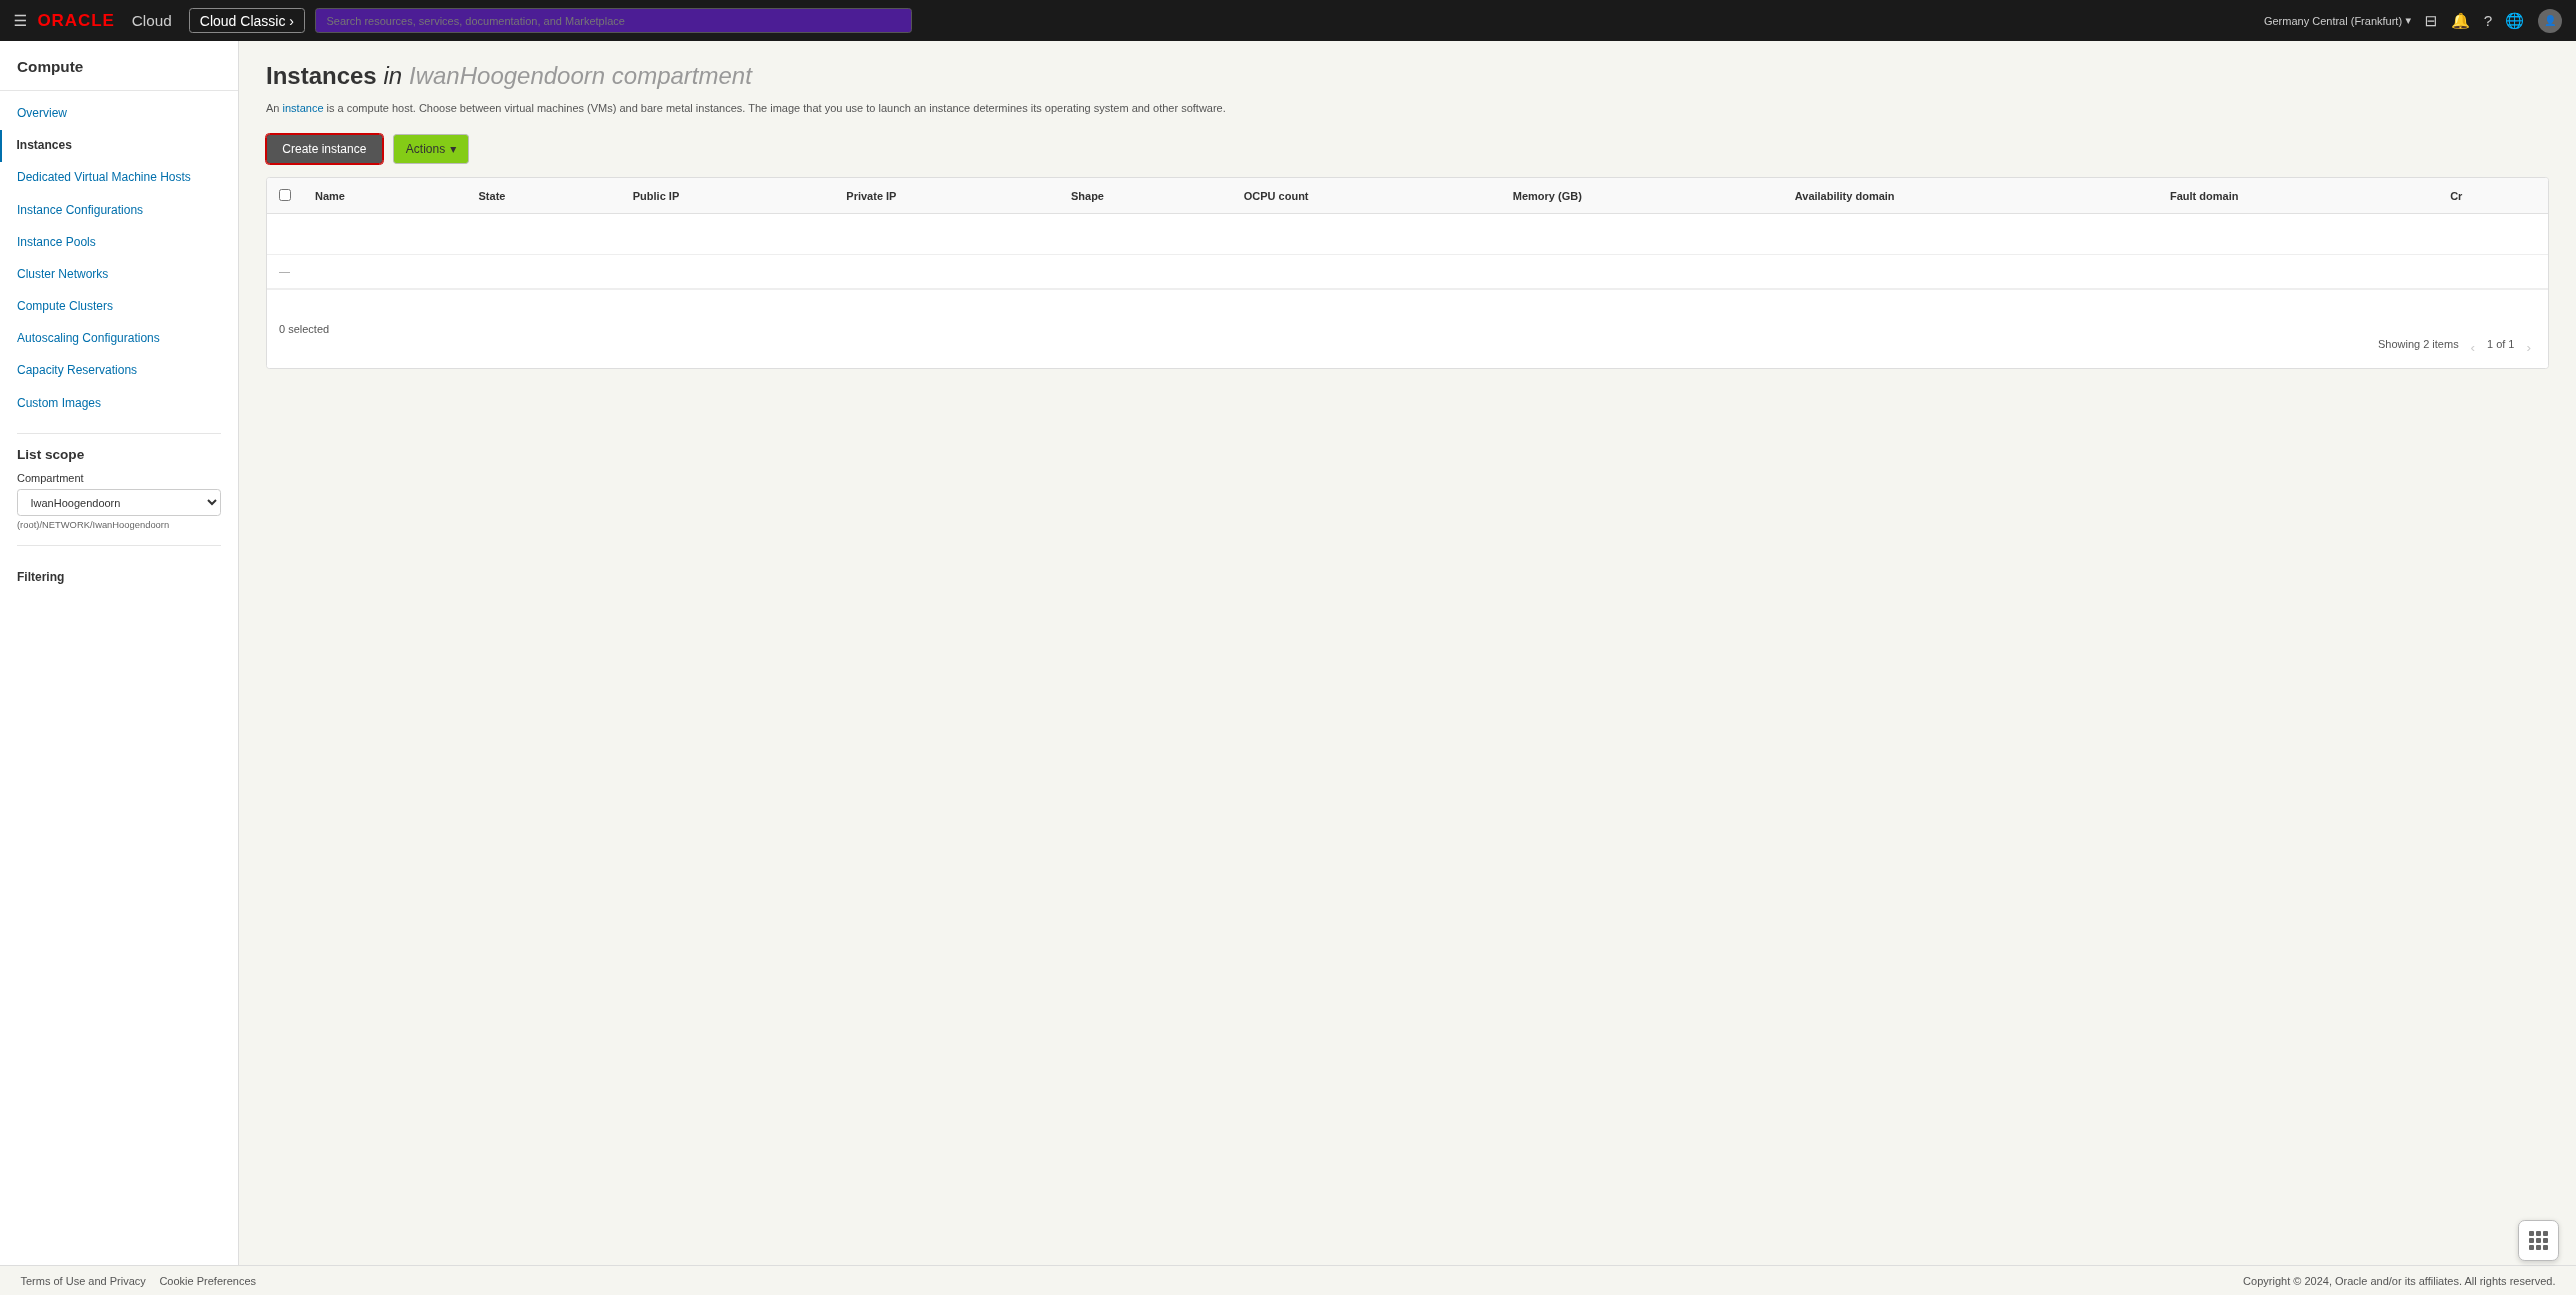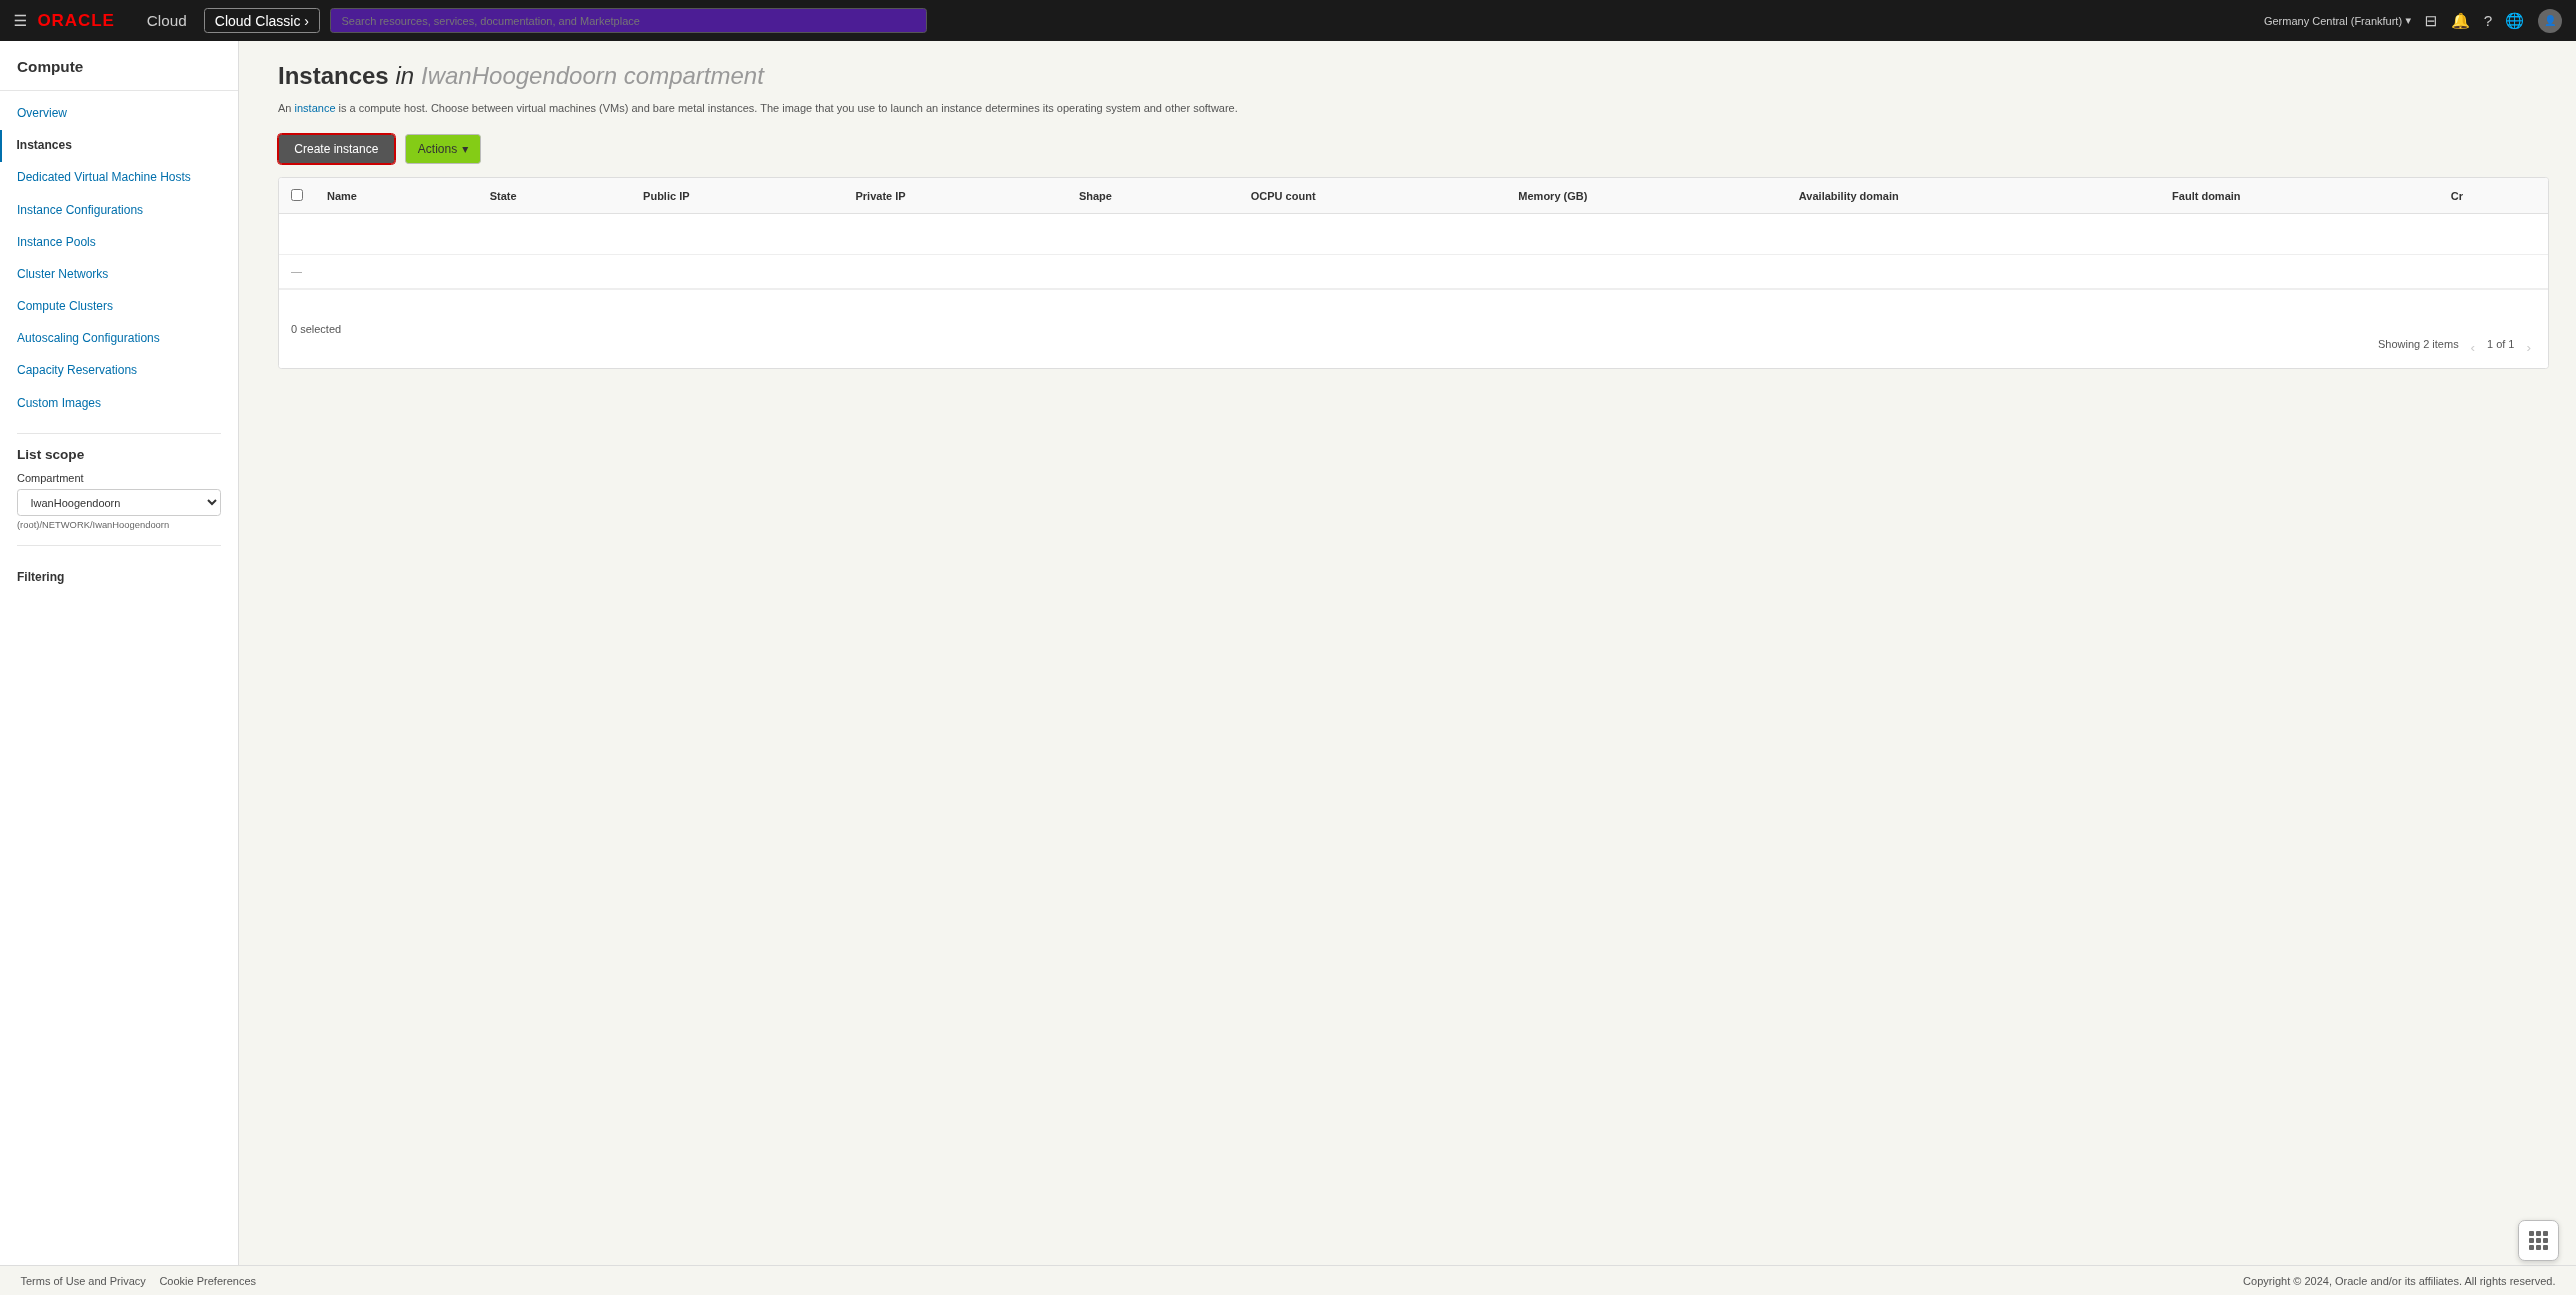--- a/index.html
+++ b/index.html
@@ -11,21 +11,21 @@
       color: #fff;
       height: 41px;
       display: flex;
       align-items: center;
       padding: 0 13.6px;
       gap: 10.2px;
       flex-shrink: 0;
       z-index: 100;
     }
     .hamburger-icon { cursor: pointer; font-size: 15.3px; color: #ccc; }
-    .oracle-logo { display: flex; align-items: center; gap: 15px; margin-right: 6.8px; }
+    .oracle-logo { display: flex; align-items: center; gap: 0; margin-right: 6.8px; }
     .oracle-logo-text { font-size: 17px; font-weight: bold; color: #f80000; letter-spacing: 0.9px; }
     .oracle-cloud-text { font-size: 15.3px; color: #ccc; font-weight: 300; margin-left: 17px; }
     .cloud-classic-btn {
       border: 0.9px solid #888;
       background: transparent;
       color: #fff;
       padding: 3.4px 10.2px;
       border-radius: 3.4px;
       font-size: 14px;
       cursor: pointer;
@@ -63,21 +63,20 @@
       background: #666;
       display: flex; align-items: center; justify-content: center;
       font-size: 10.2px; color: #fff; cursor: pointer;
     }
 
     
     .main-layout {
       display: flex;
       flex: 1;
       overflow: hidden;
-      gap: 12px;
     }
 
     
     .sidebar {
       width: 239px;
       background: #fff;
       border-right: 0.9px solid #ddd;
       padding: 17px 0;
       overflow-y: auto;
       flex-shrink: 0;

